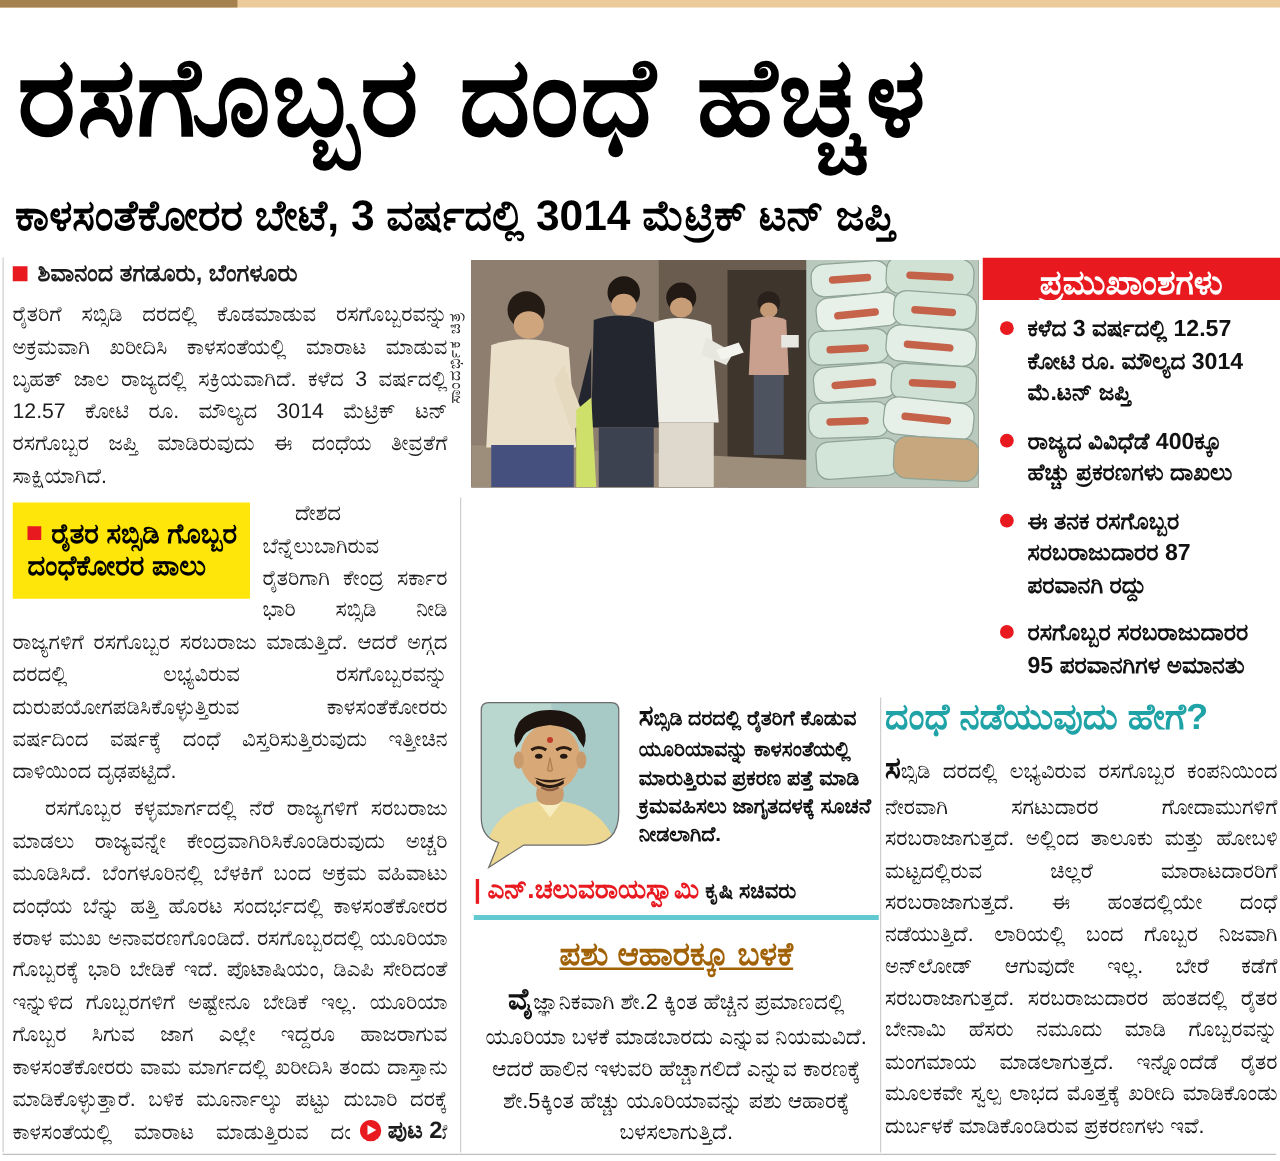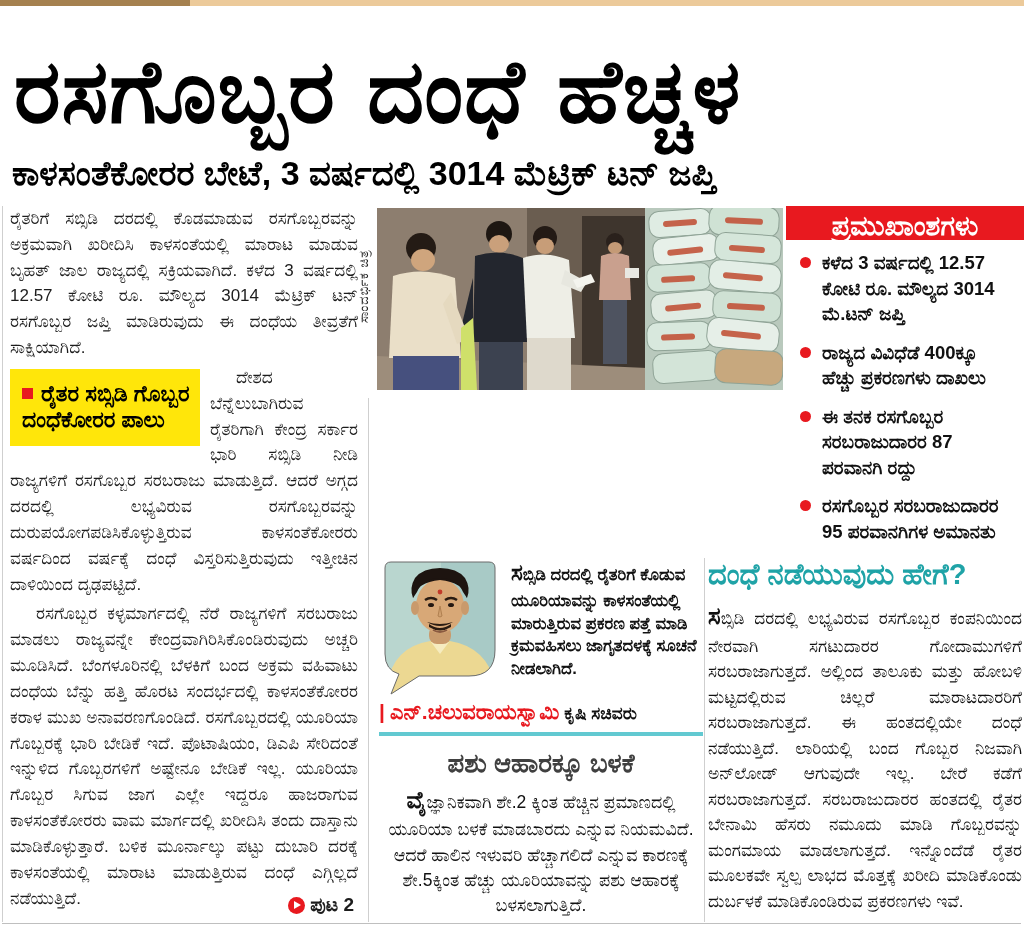--- a/index.html
+++ b/index.html
@@ -6,21 +6,21 @@
   .page{
     position:relative;width:1024px;height:929px;background:#ffffff;
     overflow:hidden;font-family:"Liberation Sans",sans-serif;color:#1c1c1c;
   }
   
   .top-strip{position:absolute;left:0;top:0;width:1024px;height:6px;background:#ecca9a;}
   .top-strip-left{position:absolute;left:0;top:0;width:190px;height:6px;background:#a5814f;}
 
   
   .headline{
-    position:absolute;left:14px;top:27px;width:998px;height:132px;
+    position:absolute;left:14px;top:13px;width:998px;height:132px;
     font-family:"DejaVu Sans",sans-serif;font-weight:900;font-size:88px;line-height:130px;
     color:#000;white-space:nowrap;overflow:hidden;letter-spacing:1px;
   }
   .subheadline{
     position:absolute;left:12px;top:148px;width:1004px;height:52px;
     font-weight:800;font-size:34px;line-height:50px;color:#000;white-space:nowrap;overflow:hidden;
   }
 
   
   .vrule{position:absolute;width:1px;background:#cfcfcf;}
@@ -85,21 +85,21 @@
   .quote-bar{color:#e8191f;font-weight:800;font-size:21px;}
   .quote-author{color:#e8191f;font-weight:800;font-size:21px;}
   .quote-role{color:#111;font-weight:700;font-size:17px;}
 
   .teal-rule{position:absolute;left:379px;top:732px;width:324px;height:4px;background:#62c9d1;}
 
   
   .animal-sec{
     position:absolute;left:379px;top:742px;width:324px;height:180px;overflow:hidden;text-align:center;
   }
-  .animal-title{font-weight:800;font-size:26px;margin:6px 0 4px 0;color:#404040;}
+  .animal-title{font-weight:800;font-size:26px;margin:6px 0 4px 0;color:#a16207;text-decoration:underline;}
   .animal-body{font-size:17.5px;line-height:1.45;color:#111;margin:0 4px;}
   .animal-body::first-letter{font-size:1.35em;font-weight:800;}
 
   
   .hl-panel{position:absolute;left:786px;top:206px;width:238px;height:350px;overflow:hidden;}
   .hl-header{
     background:#e8191f;color:#ffffff;font-weight:800;font-size:27px;line-height:40px;
     text-align:center;height:34px;margin-bottom:10px;
   }
   .hl-list{list-style:none;margin:8px;padding:0 2px 0 6px;}
@@ -128,20 +128,21 @@
 
   <div class="headline">ರಸಗೊಬ್ಬರ ದಂಧೆ ಹೆಚ್ಚಳ</div>
   <div class="subheadline">ಕಾಳಸಂತೆಕೋರರ ಬೇಟೆ, 3 ವರ್ಷದಲ್ಲಿ 3014 ಮೆಟ್ರಿಕ್ ಟನ್ ಜಪ್ತಿ</div>
 
   <div class="vrule" style="left:2px;top:206px;height:716px;"></div>
   <div class="vrule" style="left:368px;top:398px;height:524px;"></div>
   <div class="vrule" style="left:704px;top:558px;height:364px;"></div>
   <div class="hrule" style="left:2px;top:923px;width:1019px;"></div>
 
   <div class="col-left">
+    <p class="byline"><span class="sq"></span><span>ಶಿವಾನಂದ ತಗಡೂರು, ಬೆಂಗಳೂರು</span></p>
     <p>ರೈತರಿಗೆ ಸಬ್ಸಿಡಿ ದರದಲ್ಲಿ ಕೊಡಮಾಡುವ ರಸಗೊಬ್ಬರವನ್ನು ಅಕ್ರಮವಾಗಿ ಖರೀದಿಸಿ ಕಾಳಸಂತೆಯಲ್ಲಿ ಮಾರಾಟ ಮಾಡುವ ಬೃಹತ್ ಜಾಲ ರಾಜ್ಯದಲ್ಲಿ ಸಕ್ರಿಯವಾಗಿದೆ. ಕಳೆದ 3 ವರ್ಷದಲ್ಲಿ 12.57 ಕೋಟಿ ರೂ. ಮೌಲ್ಯದ 3014 ಮೆಟ್ರಿಕ್ ಟನ್ ರಸಗೊಬ್ಬರ ಜಪ್ತಿ ಮಾಡಿರುವುದು ಈ ದಂಧೆಯ ತೀವ್ರತೆಗೆ ಸಾಕ್ಷಿಯಾಗಿದೆ.</p>
     <div>
       <div class="hl-yellow"><span class="sq"></span><span>ರೈತರ ಸಬ್ಸಿಡಿ ಗೊಬ್ಬರ ದಂಧೆಕೋರರ ಪಾಲು</span></div>
       <p class="indent">ದೇಶದ ಬೆನ್ನೆಲುಬಾಗಿರುವ ರೈತರಿಗಾಗಿ ಕೇಂದ್ರ ಸರ್ಕಾರ ಭಾರಿ ಸಬ್ಸಿಡಿ ನೀಡಿ ರಾಜ್ಯಗಳಿಗೆ ರಸಗೊಬ್ಬರ ಸರಬರಾಜು ಮಾಡುತ್ತಿದೆ. ಆದರೆ ಅಗ್ಗದ ದರದಲ್ಲಿ ಲಭ್ಯವಿರುವ ರಸಗೊಬ್ಬರವನ್ನು ದುರುಪಯೋಗಪಡಿಸಿಕೊಳ್ಳುತ್ತಿರುವ ಕಾಳಸಂತೆಕೋರರು ವರ್ಷದಿಂದ ವರ್ಷಕ್ಕೆ ದಂಧೆ ವಿಸ್ತರಿಸುತ್ತಿರುವುದು ಇತ್ತೀಚಿನ ದಾಳಿಯಿಂದ ದೃಢಪಟ್ಟಿದೆ.</p>
     </div>
     <p class="indent">ರಸಗೊಬ್ಬರ ಕಳ್ಳಮಾರ್ಗದಲ್ಲಿ ನೆರೆ ರಾಜ್ಯಗಳಿಗೆ ಸರಬರಾಜು ಮಾಡಲು ರಾಜ್ಯವನ್ನೇ ಕೇಂದ್ರವಾಗಿರಿಸಿಕೊಂಡಿರುವುದು ಅಚ್ಚರಿ ಮೂಡಿಸಿದೆ. ಬೆಂಗಳೂರಿನಲ್ಲಿ ಬೆಳಕಿಗೆ ಬಂದ ಅಕ್ರಮ ವಹಿವಾಟು ದಂಧೆಯ ಬೆನ್ನು ಹತ್ತಿ ಹೊರಟ ಸಂದರ್ಭದಲ್ಲಿ ಕಾಳಸಂತೆಕೋರರ ಕರಾಳ ಮುಖ ಅನಾವರಣಗೊಂಡಿದೆ. ರಸಗೊಬ್ಬರದಲ್ಲಿ ಯೂರಿಯಾ ಗೊಬ್ಬರಕ್ಕೆ ಭಾರಿ ಬೇಡಿಕೆ ಇದೆ. ಪೊಟಾಷಿಯಂ, ಡಿಎಪಿ ಸೇರಿದಂತೆ ಇನ್ನುಳಿದ ಗೊಬ್ಬರಗಳಿಗೆ ಅಷ್ಟೇನೂ ಬೇಡಿಕೆ ಇಲ್ಲ. ಯೂರಿಯಾ ಗೊಬ್ಬರ ಸಿಗುವ ಜಾಗ ಎಲ್ಲೇ ಇದ್ದರೂ ಹಾಜರಾಗುವ ಕಾಳಸಂತೆಕೋರರು ವಾಮ ಮಾರ್ಗದಲ್ಲಿ ಖರೀದಿಸಿ ತಂದು ದಾಸ್ತಾನು ಮಾಡಿಕೊಳ್ಳುತ್ತಾರೆ. ಬಳಿಕ ಮೂರ್ನಾಲ್ಕು ಪಟ್ಟು ದುಬಾರಿ ದರಕ್ಕೆ ಕಾಳಸಂತೆಯಲ್ಲಿ ಮಾರಾಟ ಮಾಡುತ್ತಿರುವ ದಂಧೆ ಎಗ್ಗಿಲ್ಲದೆ ನಡೆಯುತ್ತಿದೆ.</p>
     <div class="pageref"><span class="play-icon"></span><span>ಪುಟ 2</span></div>
   </div>
 
   <div class="vcaption">ಸಾಂದರ್ಭಿಕ ಚಿತ್ರ</div>

